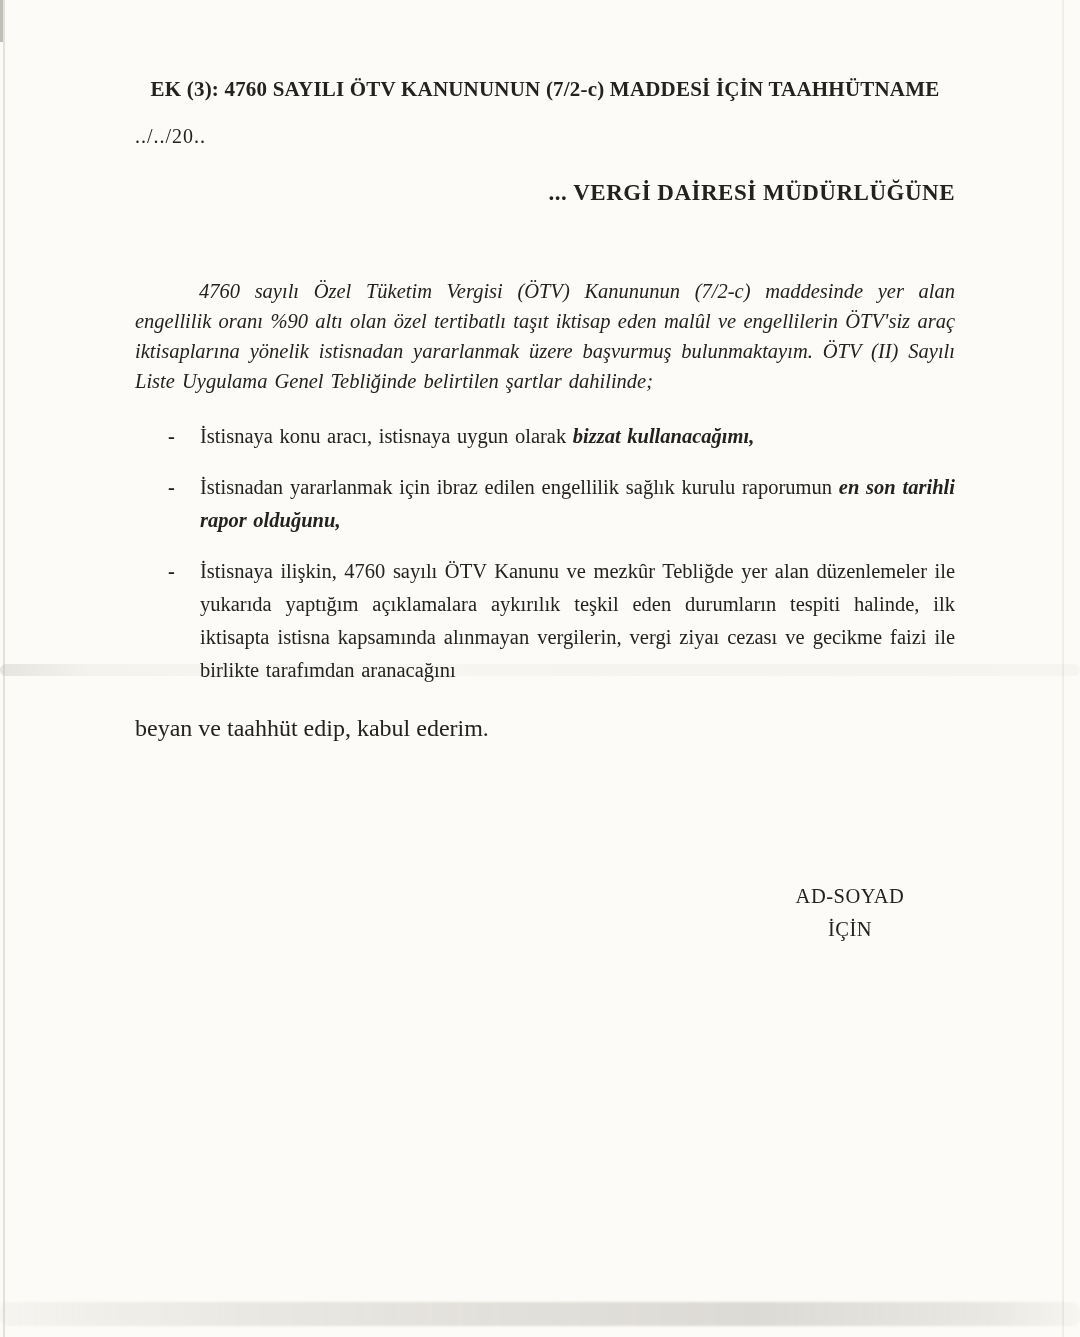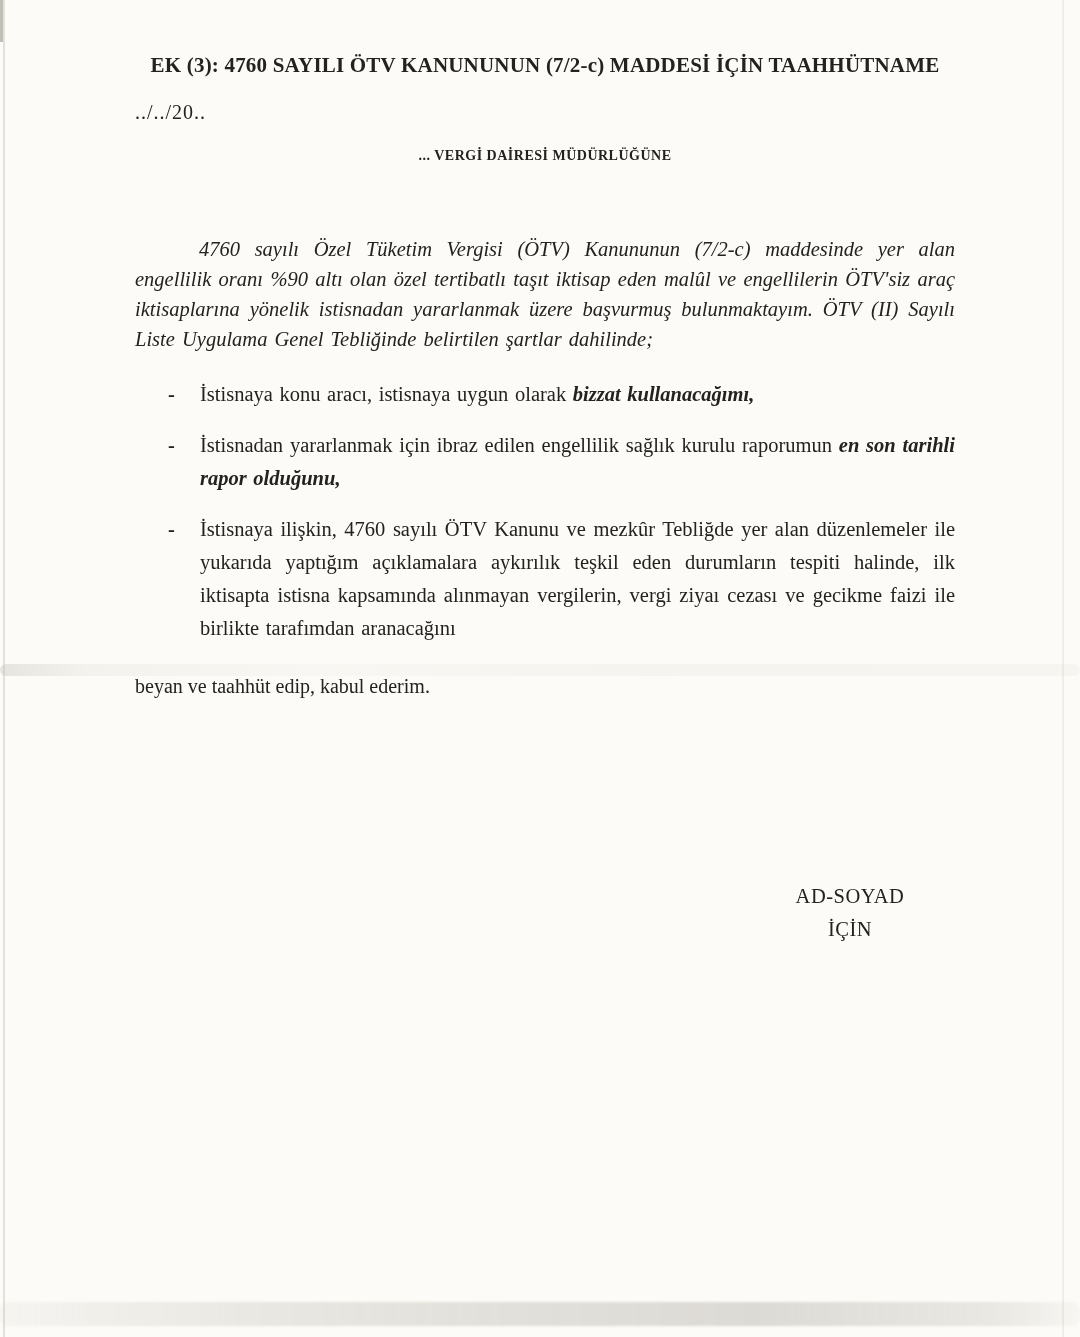--- a/index.html
+++ b/index.html
@@ -16,38 +16,38 @@
     font-family: "Liberation Serif", "DejaVu Serif", serif;
     color: #232220;
     overflow: hidden;
   }
   .content {
     position: relative;
     padding: 0 125px 0 135px;
     box-sizing: border-box;
   }
   .doc-title {
-    padding-top: 52px;
+    padding-top: 76px;
     text-align: center;
     font-weight: bold;
     font-size: 21px;
     line-height: 27px;
     letter-spacing: 0.2px;
     white-space: nowrap;
   }
   .date-line {
     margin-top: 22px;
     font-size: 20px;
     letter-spacing: 1px;
   }
   .addressee {
-    margin-top: 24px;
-    text-align: center;
+    margin-top: 32px;
+    text-align: right;
     font-weight: bold;
-    font-size: 14px;
+    font-size: 23px;
     letter-spacing: 0.5px;
   }
   .intro {
     margin: 70px 0 0 0;
     font-size: 20.5px;
     line-height: 30px;
     text-align: justify;
     text-indent: 64px;
     word-spacing: 2px;
     font-style: italic;
@@ -73,21 +73,21 @@
     flex: 1 1 auto;
     text-align: justify;
     word-spacing: 1.5px;
   }
   .bullet-body .emph {
     font-weight: bold;
     font-style: italic;
   }
   .closing {
     margin: 26px 0 0 0;
-    font-size: 20px;
+    font-size: 24px;
     line-height: 30px;
   }
   .signature {
     position: absolute;
     top: 880px;
     left: 740px;
     width: 220px;
     text-align: center;
     font-size: 20.5px;
     line-height: 33px;

